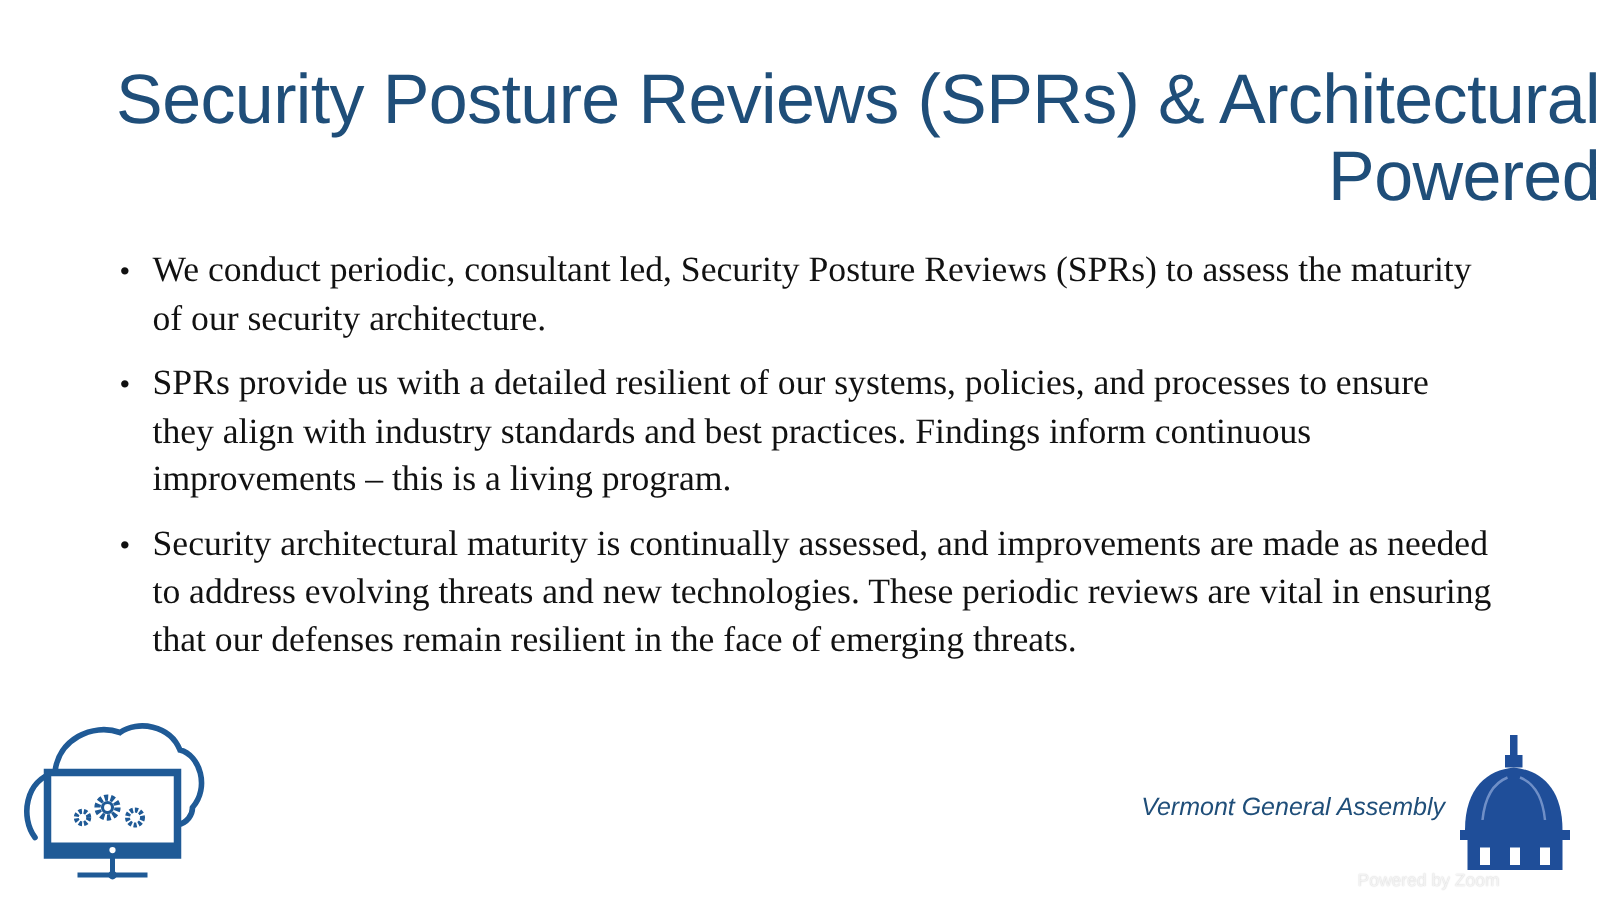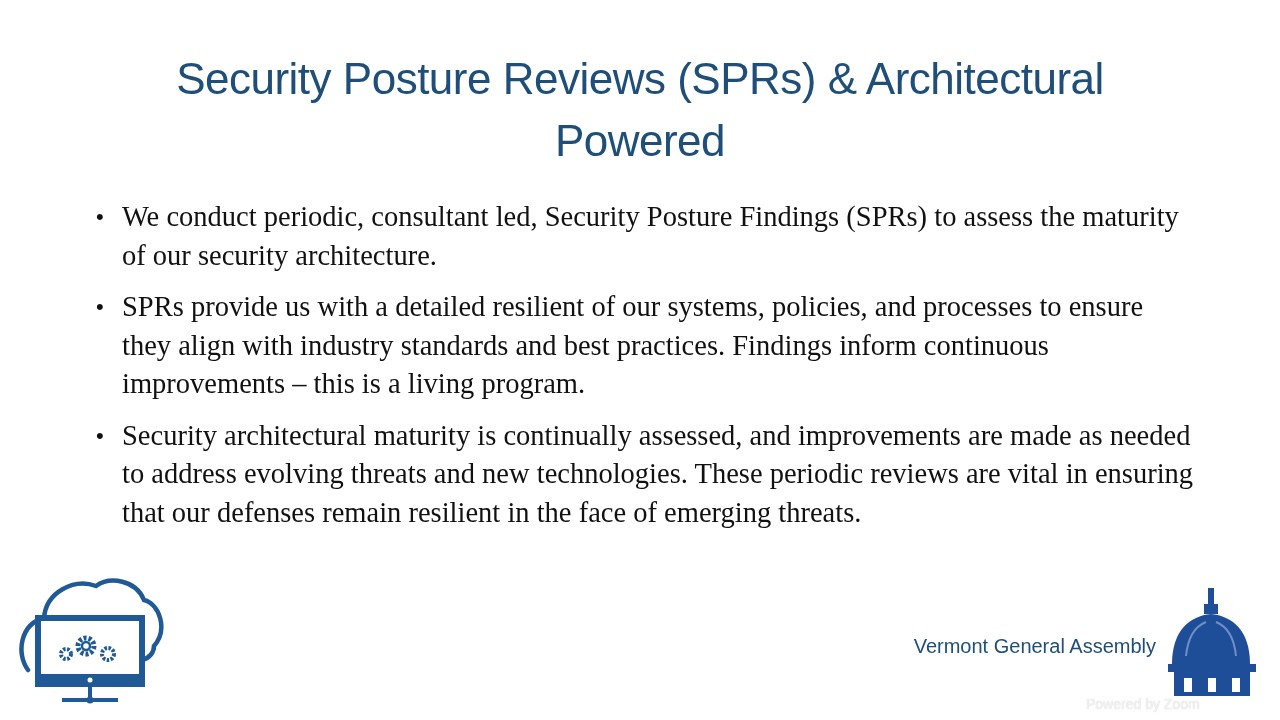--- a/index.html
+++ b/index.html
@@ -1,48 +1,48 @@
 <!DOCTYPE html>
 <html><head>
 <meta charset="utf-8">
 <style>
   html, body { margin:0; padding:0; }
   body { width:1280px; height:720px; background:#ffffff; position:relative; overflow:hidden; }
   .title {
-    position:absolute; left:0; top:48px; width:1280px; text-align:center;
+    position:absolute; left:0; top:48px; width:1280px; text-align:right;
     font-family:"Liberation Sans", sans-serif; color:#1f4e79;
-    font-size:44px; line-height:62px; letter-spacing:-0.5px;
+    font-size:56px; line-height:62px; letter-spacing:-0.5px;
   }
   .bullets {
     position:absolute; left:96px; top:198px; width:1100px; margin:0; padding:0; list-style:none;
     font-family:"Liberation Serif", serif; color:#111; font-size:28.5px; line-height:38.5px;
   }
   .bullets li { position:relative; padding-left:26px; margin-bottom:13px; }
   .bullets li::before { content:"•"; position:absolute; left:0; top:0; font-family:"Liberation Sans", sans-serif; font-size:22px; }
   .footer {
     position:absolute; right:124px; top:632px; text-align:center;
-    font-family:"Liberation Sans", sans-serif; color:#1f4e79; font-size:20px; line-height:29px;
+    font-family:"Liberation Sans", sans-serif; color:#1f4e79; font-size:20px; line-height:29px;font-style:italic;
   }
   .logo-left { position:absolute; left:14px; top:574px; width:150px; height:136px; }
   .logo-right { position:absolute; left:1166px; top:586px; width:92px; height:112px; }
   .watermark {
     position:absolute; left:1086px; top:660px; font-family:"Liberation Sans", sans-serif;
     font-size:14px; color:rgba(255,255,255,0.75); text-shadow:0 0 1px rgba(0,0,0,0.25);margin-top:36px;
   }
 </style>
 </head>
 <body>
 
 <div class="title">
   <div>Security Posture Reviews (SPRs) &amp; Architectural</div>
   <div>Powered</div>
 </div>
 
 <ul class="bullets">
-  <li>We conduct periodic, consultant led, Security Posture Findings (SPRs) to assess the maturity of our security architecture.</li>
+  <li>We conduct periodic, consultant led, Security Posture Reviews (SPRs) to assess the maturity of our security architecture.</li>
   <li>SPRs provide us with a detailed resilient of our systems, policies, and processes to ensure they align with industry standards and best practices. Findings inform continuous improvements – this is a living program.</li>
   <li>Security architectural maturity is continually assessed, and improvements are made as needed to address evolving threats and new technologies. These periodic reviews are vital in ensuring that our defenses remain resilient in the face of emerging threats.</li>
 </ul>
 
 <svg class="logo-left" viewBox="0 0 150 136">
   <path d="M14 96 C2 80 6 50 30 44 C32 18 60 4 82 12 C96 2 122 6 130 26 C146 30 154 56 140 72 M128 86 C136 84 140 78 140 72" fill="none" stroke="#1f5a96" stroke-width="4.5" stroke-linecap="round"></path>
   <rect x="24" y="44" width="104" height="66" fill="#ffffff" stroke="#1f5a96" stroke-width="6"></rect>
   <rect x="24" y="100" width="104" height="12" fill="#1f5a96"></rect>
   <circle cx="76" cy="106" r="2.5" fill="#ffffff"></circle>
   <rect x="74" y="112" width="4" height="14" fill="#1f5a96"></rect>

